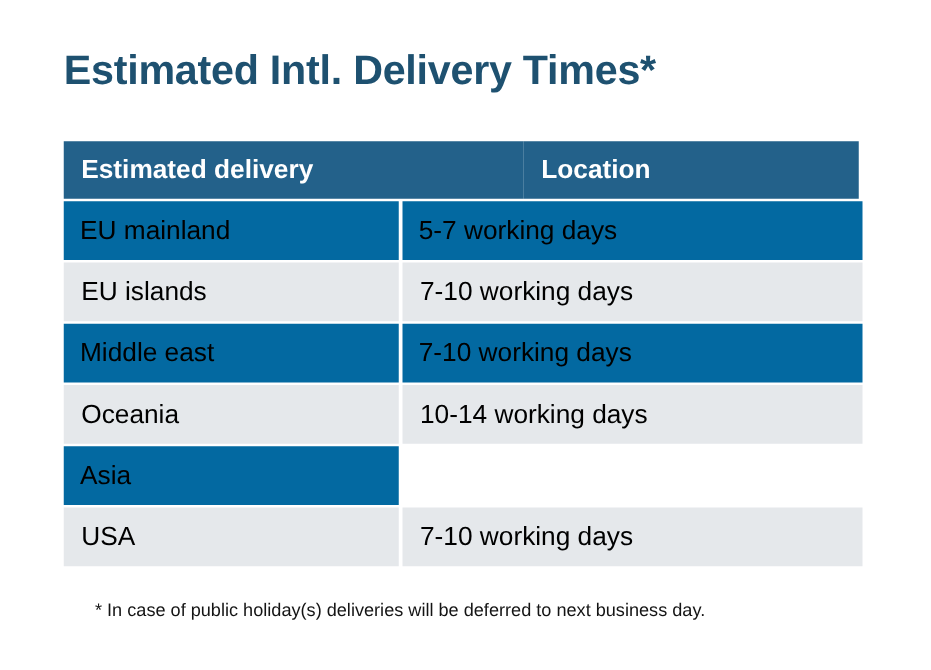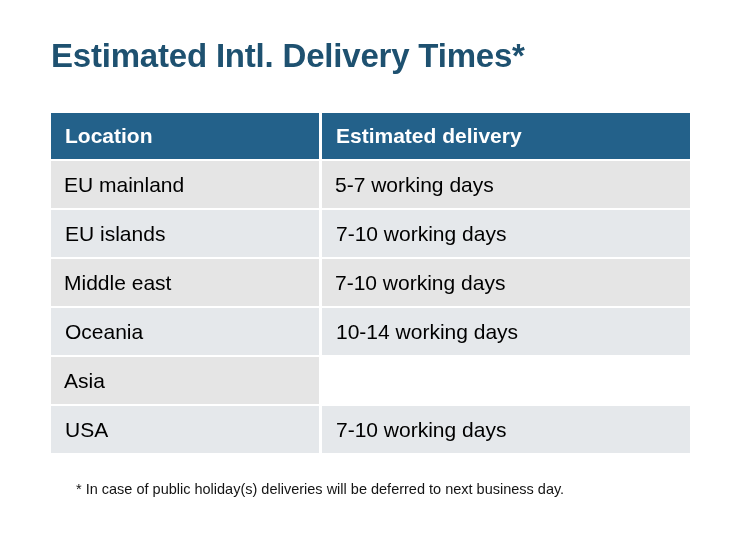--- a/index.html
+++ b/index.html
@@ -65,21 +65,21 @@
   }
   .row-header .cell {
     background: #23618a;
     color: #ffffff;
     font-weight: 700;
     font-size: 21px;
     height: 46px;
     line-height: 46px;
   }
   .row-odd .cell {
-    background: #e5e5e5;
+    background: #0369a1;
     padding-left: 13px;
   }
   .row-even .cell {
     background: #e5e8eb;
   }
   .footnote {
     position: absolute;
     left: 76px;
     top: 479px;
     font-size: 14.5px;
@@ -92,22 +92,22 @@
 </head>
 <body>
 
 <div class="page">
 
   <div class="title">Estimated Intl. Delivery Times*</div>
 
   <div class="table">
 
     <div class="row row-header">
+      <div class="cell col-delivery">Estimated delivery</div>
       <div class="cell col-location">Location</div>
-      <div class="cell col-delivery">Estimated delivery</div>
     </div>
 
     <div class="row row-odd">
       <div class="cell col-location">EU mainland</div>
       <div class="cell col-delivery">5-7 working days</div>
     </div>
 
     <div class="row row-even">
       <div class="cell col-location">EU islands</div>
       <div class="cell col-delivery">7-10 working days</div>

